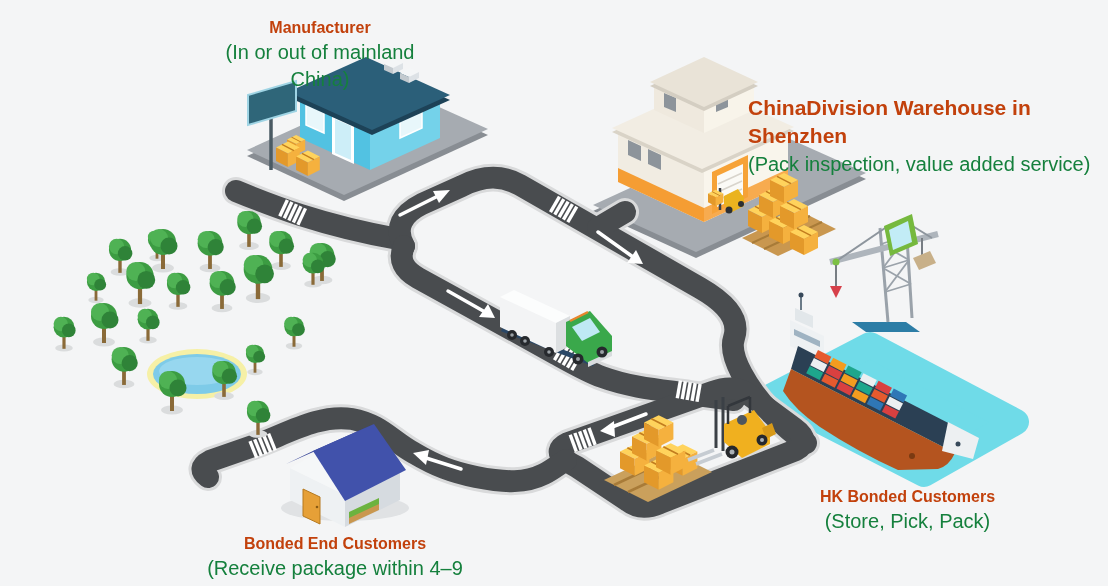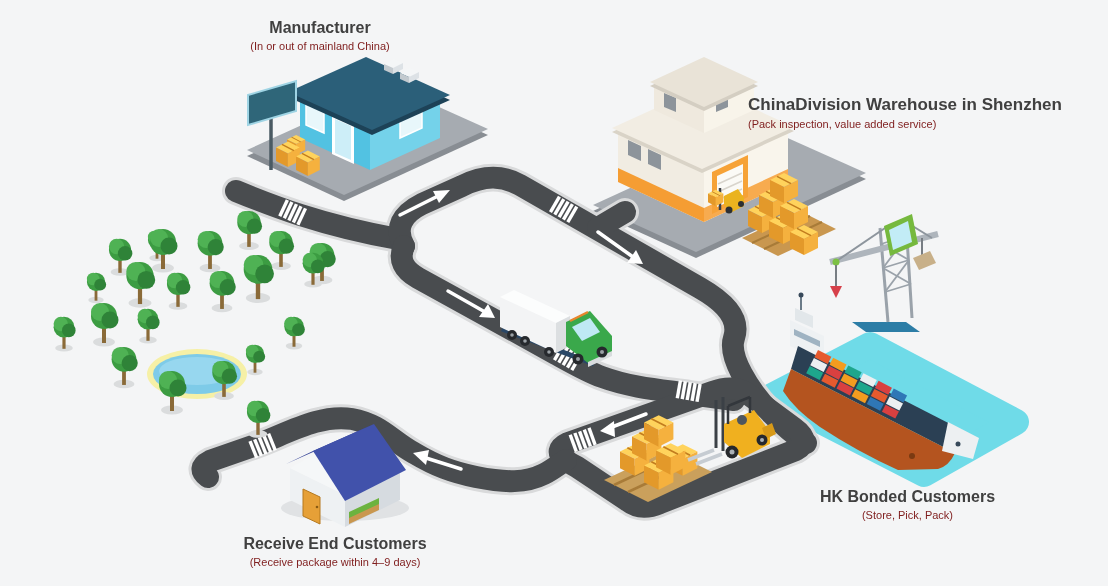--- a/index.html
+++ b/index.html
@@ -2,25 +2,25 @@
 <html><head>
 <meta charset="utf-8">
 <style>
   html,body{margin:0;padding:0;background:#f4f5f6;}
   .stage{
     position:relative;width:1108px;height:586px;background:#f4f5f6;
     font-family:"Liberation Sans", sans-serif;overflow:hidden;
   }
   .stage svg{position:absolute;left:0;top:0;}
   .label{position:absolute;line-height:1.35;}
-  .label .t{font-weight:bold;font-size:16px;color:#404040;}
-  .label .s{font-size:11px;color:#7f1d1d;}
+  .label .t{font-weight:bold;font-size:16px;color:#c2410c;}
+  .label .s{font-size:20px;color:#15803d;}
   #lbl-mfr{left:195px;top:17px;width:250px;text-align:center;}
   #lbl-sz{left:748px;top:94px;width:360px;text-align:left;}
-  #lbl-sz .t{font-size:17px;}
+  #lbl-sz .t{font-size:21px;}
   #lbl-hk{left:775px;top:486px;width:265px;text-align:center;}
   #lbl-cust{left:180px;top:533px;width:310px;text-align:center;}
 </style>
 </head>
 <body>
 
 <div class="stage">
 
 <svg width="1108" height="586" viewBox="0 0 1108 586">
   <defs>
@@ -358,17 +358,17 @@
   <div class="t">ChinaDivision Warehouse in Shenzhen</div>
   <div class="s">(Pack inspection, value added service)</div>
 </div>
 
 <div class="label" id="lbl-hk">
   <div class="t">HK Bonded Customers</div>
   <div class="s">(Store, Pick, Pack)</div>
 </div>
 
 <div class="label" id="lbl-cust">
-  <div class="t">Receive End Customers</div>
+  <div class="t">Bonded End Customers</div>
   <div class="s">(Receive package within 4–9 days)</div>
 </div>
 
 </div>
 
 </body></html>

